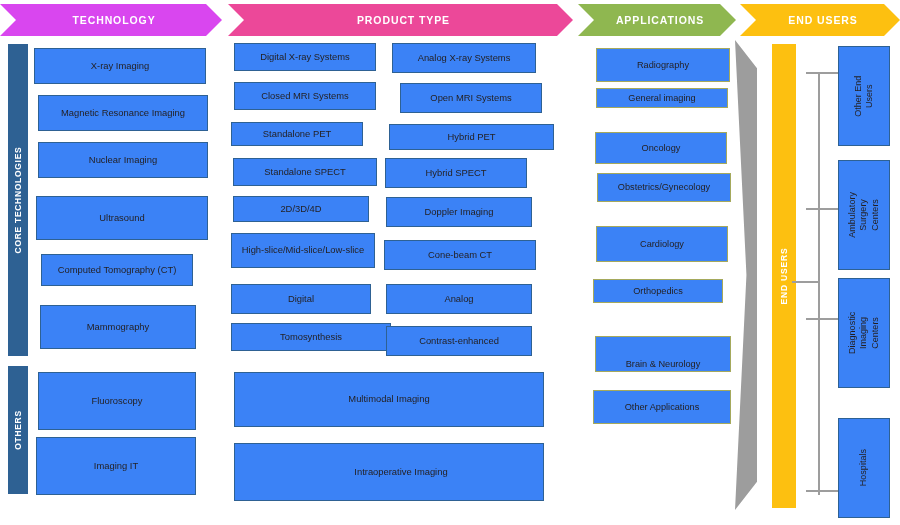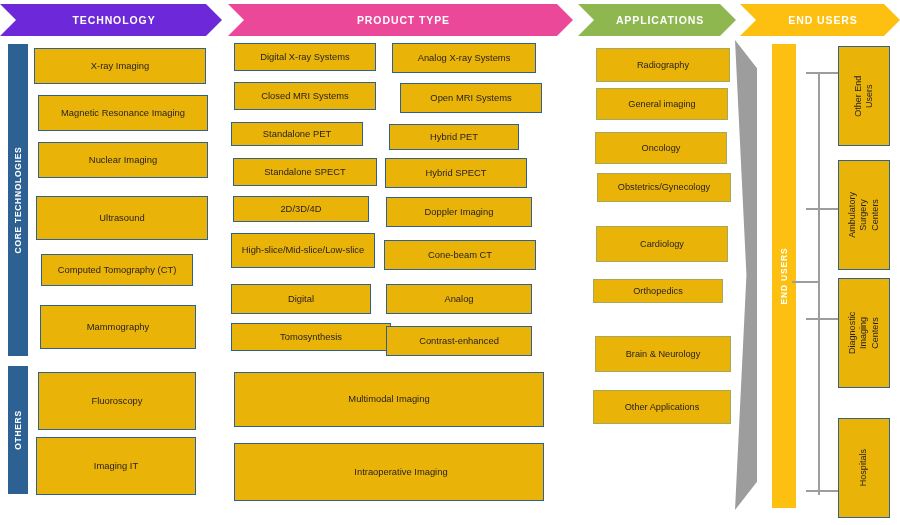--- a/index.html
+++ b/index.html
@@ -46,21 +46,21 @@
     color:#ffffff;
     font-size:8.5px;
     font-weight:bold;
     letter-spacing:.7px;
   }
 
   
   .box{
     position:absolute;
     box-sizing:border-box;
-    background:#eab308;
+    background:#3b82f6;
     border:1.4px solid #2e6193;
     display:flex;
     align-items:center;
     justify-content:center;
     text-align:center;
     color:#231f20;
     font-size:9.4px;
     line-height:1.15;
     padding:1px 4px;
   }
@@ -102,21 +102,21 @@
 
   
   .conn-v{ position:absolute; background:#9d9d9d; width:2px;}
   .conn-h{ position:absolute; background:#9d9d9d; height:2px;}
 </style>
 </head>
 <body>
 
 <div id="canvas">
 
-  <div class="chev" style="left:0px;width:222px;background:#6d28d9;">
+  <div class="chev" style="left:0px;width:222px;background:#d946ef;">
     <span>TECHNOLOGY</span>
   </div>
   <div class="chev" style="left:228px;width:345px;background:#ec4899;">
     <span>PRODUCT TYPE</span>
   </div>
   <div class="chev" style="left:578px;width:158px;background:#8fb750;">
     <span>APPLICATIONS</span>
   </div>
   <div class="chev" style="left:740px;width:160px;background:#fdc010;">
     <span>END USERS</span>
@@ -178,21 +178,21 @@
   <div class="box" style="left:231px;top:323px;width:160px;height:28px;align-items:center;">
       <span>Tomosynthesis</span>
     </div>
 
   <div class="box" style="left:392px;top:43px;width:144px;height:30px;">
       <span>Analog X-ray Systems</span>
     </div>
   <div class="box" style="left:400px;top:83px;width:142px;height:30px;align-items:center;">
       <span>Open MRI Systems</span>
     </div>
-  <div class="box" style="left:389px;top:124px;width:130px;height:26px;">
+  <div class="box" style="left:389px;top:124px;width:165px;height:26px;">
       <span>Hybrid PET</span>
     </div>
   <div class="box" style="left:385px;top:158px;width:142px;height:30px;">
       <span>Hybrid SPECT</span>
     </div>
   <div class="box" style="left:386px;top:197px;width:146px;height:30px;">
       <span>Doppler Imaging</span>
     </div>
   <div class="box" style="left:384px;top:240px;width:152px;height:30px;">
       <span>Cone-beam CT</span>
@@ -207,36 +207,36 @@
   <div class="box" style="left:234px;top:372px;width:310px;height:55px;">
       <span>Multimodal Imaging</span>
     </div>
   <div class="box" style="left:234px;top:443px;width:310px;height:58px;padding-left:28px;">
       <span>Intraoperative Imaging</span>
     </div>
 
   <div class="box app" style="left:596px;top:48px;width:134px;height:34px;">
       <span>Radiography</span>
     </div>
-  <div class="box app" style="left:596px;top:88px;width:132px;height:32px;">
+  <div class="box app" style="left:596px;top:88px;width:132px;height:20px;">
       <span>General imaging</span>
     </div>
   <div class="box app" style="left:595px;top:132px;width:132px;height:32px;">
       <span>Oncology</span>
     </div>
   <div class="box app" style="left:597px;top:173px;width:134px;height:29px;">
       <span>Obstetrics/Gynecology</span>
     </div>
   <div class="box app" style="left:596px;top:226px;width:132px;height:36px;">
       <span>Cardiology</span>
     </div>
   <div class="box app" style="left:593px;top:279px;width:130px;height:24px;">
       <span>Orthopedics</span>
     </div>
-  <div class="box app" style="left:595px;top:336px;width:136px;height:36px;">
+  <div class="box app" style="left:595px;top:336px;width:136px;height:36px;align-items:flex-end;">
       <span>Brain &amp; Neurology</span>
     </div>
   <div class="box app" style="left:593px;top:390px;width:138px;height:34px;">
       <span>Other Applications</span>
     </div>
 
   <div id="gray-lens" style="left:735px;top:40px;width:22px;height:470px;"></div>
 
   <div id="enduser-bar" style="left:772px;top:44px;width:24px;height:464px;">
     <div class="vtxt">END USERS</div>

